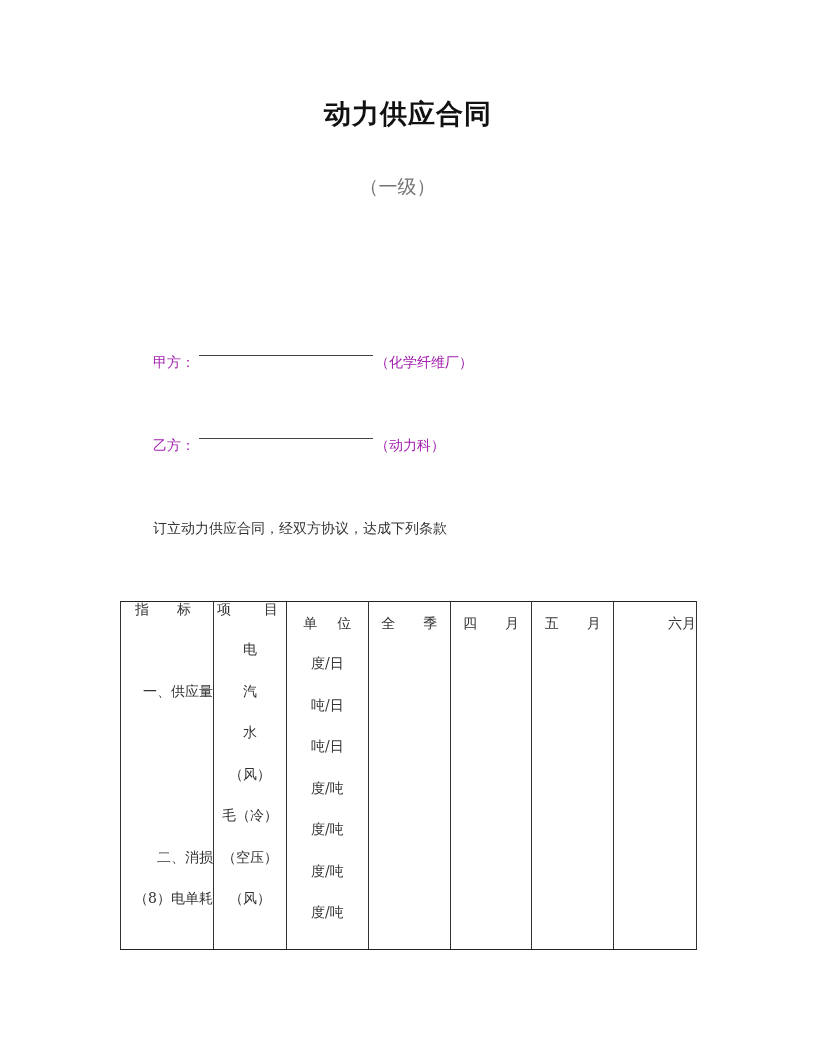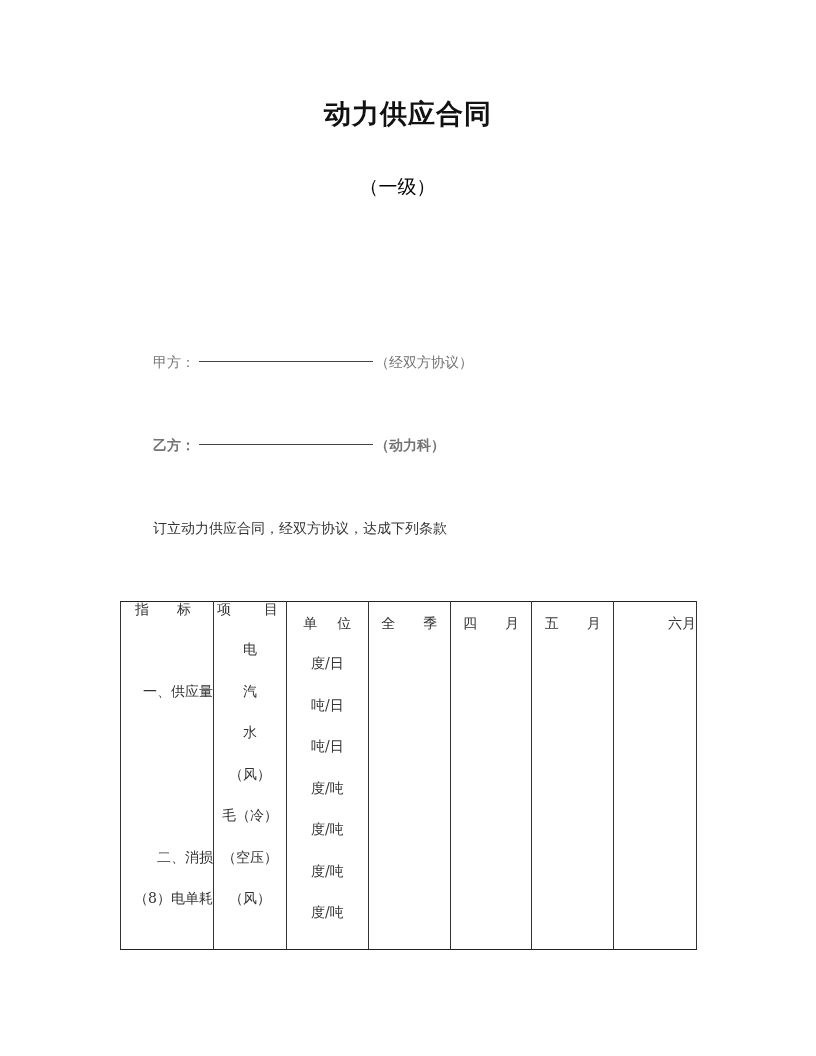--- a/index.html
+++ b/index.html
@@ -2,22 +2,22 @@
 <html><head>
 <meta charset="utf-8">
 <style>
   html, body { margin: 0; padding: 0; background: #ffffff; }
   body { width: 816px; height: 1056px; position: relative; overflow: hidden;
          font-family: "DejaVu Serif", "Liberation Serif", serif; color: #222; }
   .title { position: absolute; top: 96px; left: 0; width: 816px; text-align: center;
            font-family: Liberation Sans, sans-serif; font-weight: bold;
            font-size: 27px; color: #111; letter-spacing: 1px; }
   .subtitle { position: absolute; top: 174px; left: 0; width: 795px; text-align: center;
-              font-size: 19px; color: #000000; }
-  .party { position: absolute; left: 153px; font-size: 14px; color: #737373; display: flex; align-items: center; }
+              font-size: 19px; color: #737373; }
+  .party { position: absolute; left: 153px; font-size: 14px; color: #a21caf; display: flex; align-items: flex-start; }
   .party .line { display: inline-block; height: 1px; border-bottom: 1.5px solid #444; margin: 0 2px 4px 4px; }
   .intro { position: absolute; left: 153px; top: 520px; font-size: 14px; color: #333; text-align: center; }
   table.grid { position: absolute; left: 120px; top: 601px; border-collapse: collapse;
                width: 577px; height: 349px; font-size: 14px; color: #333; }
   table.grid td { border-left: 1px solid #333; border-right: 1px solid #333; padding: 0; vertical-align: top; }
   table.grid tr:first-child td { border-top: 1.5px solid #222; }
   table.grid tr:last-child td { border-bottom: 1.5px solid #222; }
   .cell-col { display: flex; flex-direction: column; }
   .cell-col span { height: 41.5px; line-height: 41.5px; white-space: nowrap; }
   .hdr { height: 27px; padding-top: 14px; line-height: 1; }
@@ -31,24 +31,24 @@
 </style>
 </head>
 <body>
 
 <div class="title">动力供应合同</div>
 <div class="subtitle">（一级）</div>
 
 <div class="party" style="top:354px;">
   <span>甲方：</span>
   <span class="line" style="width:174px;"></span>
-  <span>（经双方协议）</span>
+  <span>（化学纤维厂）</span>
 </div>
 
-<div class="party" style="top:437px;font-weight:bold;">
+<div class="party" style="top:437px;">
   <span>乙方：</span>
   <span class="line" style="width:174px;"></span>
   <span>（动力科）</span>
 </div>
 
 <div class="intro">订立动力供应合同，经双方协议，达成下列条款</div>
 
 <table class="grid">
   <colgroup>
     <col style="width:93px">

